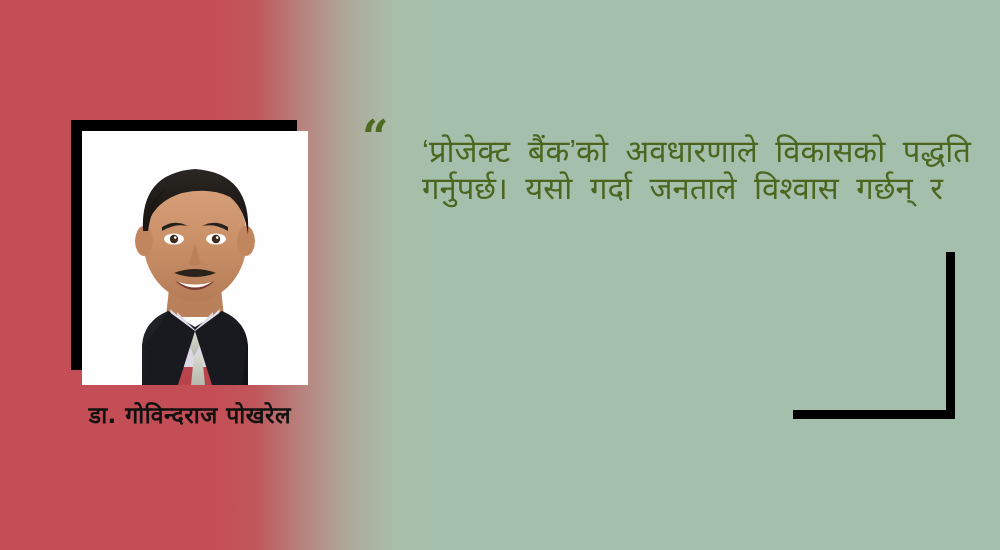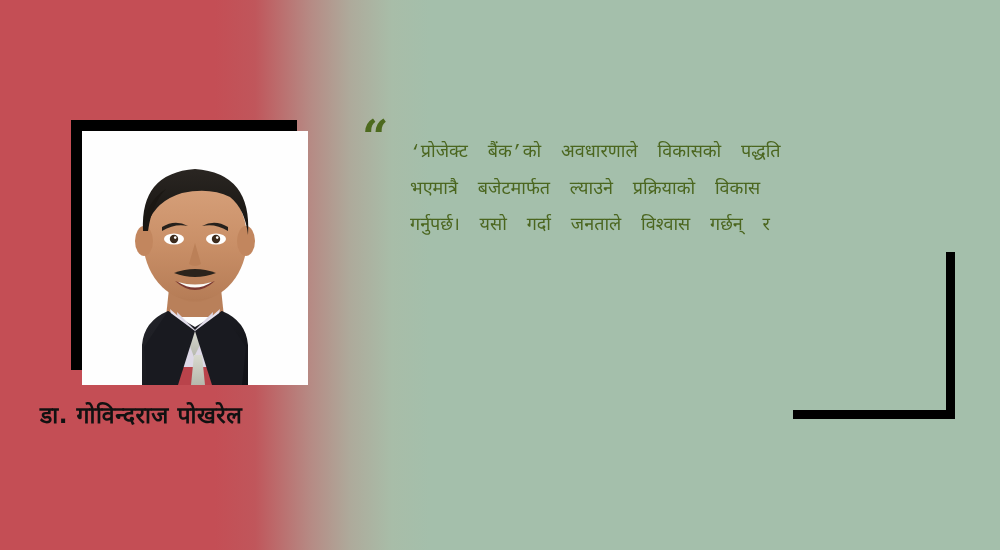--- a/index.html
+++ b/index.html
@@ -60,21 +60,21 @@
     width: 226px;
     height: 254px;
     background: #fdfdfd;
   }
 
   .name-caption {
     position: absolute;
     left: 40px;
     top: 398px;
     width: 300px;
-    text-align: left;
+    text-align: center;
     color: #111111;
     font-size: 23px;
     font-weight: 700;
     letter-spacing: 0.5px;
     font-family: "DejaVu Sans", "Liberation Sans", sans-serif;
     white-space: nowrap;
   }
 
   
   .quote-block {
@@ -94,25 +94,26 @@
     font-family: "DejaVu Serif", "Liberation Serif", serif;
   }
   .quote-lines {
     position: absolute;
     left: 52px;
     top: 16px;
     width: 545px;
   }
   .quote-line {
     color: #4b661f;
-    font-size: 18px;
+    font-size: 31px;
     line-height: 36.5px;
-    font-family: Liberation Mono, monospace;
+    font-family: Liberation Sans, sans-serif;
     white-space: nowrap;
     word-spacing: 3px;
+    margin-left: 12px;
   }
   .quote-line.justify-wide { word-spacing: 9px; }
   .quote-line.justify-mid   { word-spacing: 6px; }
 
   
   .corner-bracket {
     position: absolute;
     left: 793px;
     top: 252px;
     width: 162px;
@@ -212,21 +213,20 @@
       </svg>
     </div>
   </div>
 
   <div class="name-caption">डा. गोविन्दराज पोखरेल</div>
 
   <div class="quote-block">
     <div class="quote-mark">“</div>
     <div class="quote-lines">
       <div class="quote-line justify-wide">‘प्रोजेक्ट बैंक’को अवधारणाले विकासको पद्धति</div>
-      <div class="quote-line justify-wide">भएमात्रै बजेटमार्फत ल्याउने प्रक्रियाको विकास</div>
       <div class="quote-line justify-wide">गर्नुपर्छ। यसो गर्दा जनताले विश्वास गर्छन् र</div>
     </div>
   </div>
 
   <div class="corner-bracket">
     <div class="v-bar"></div>
     <div class="h-bar"></div>
   </div>
 
 </div>

